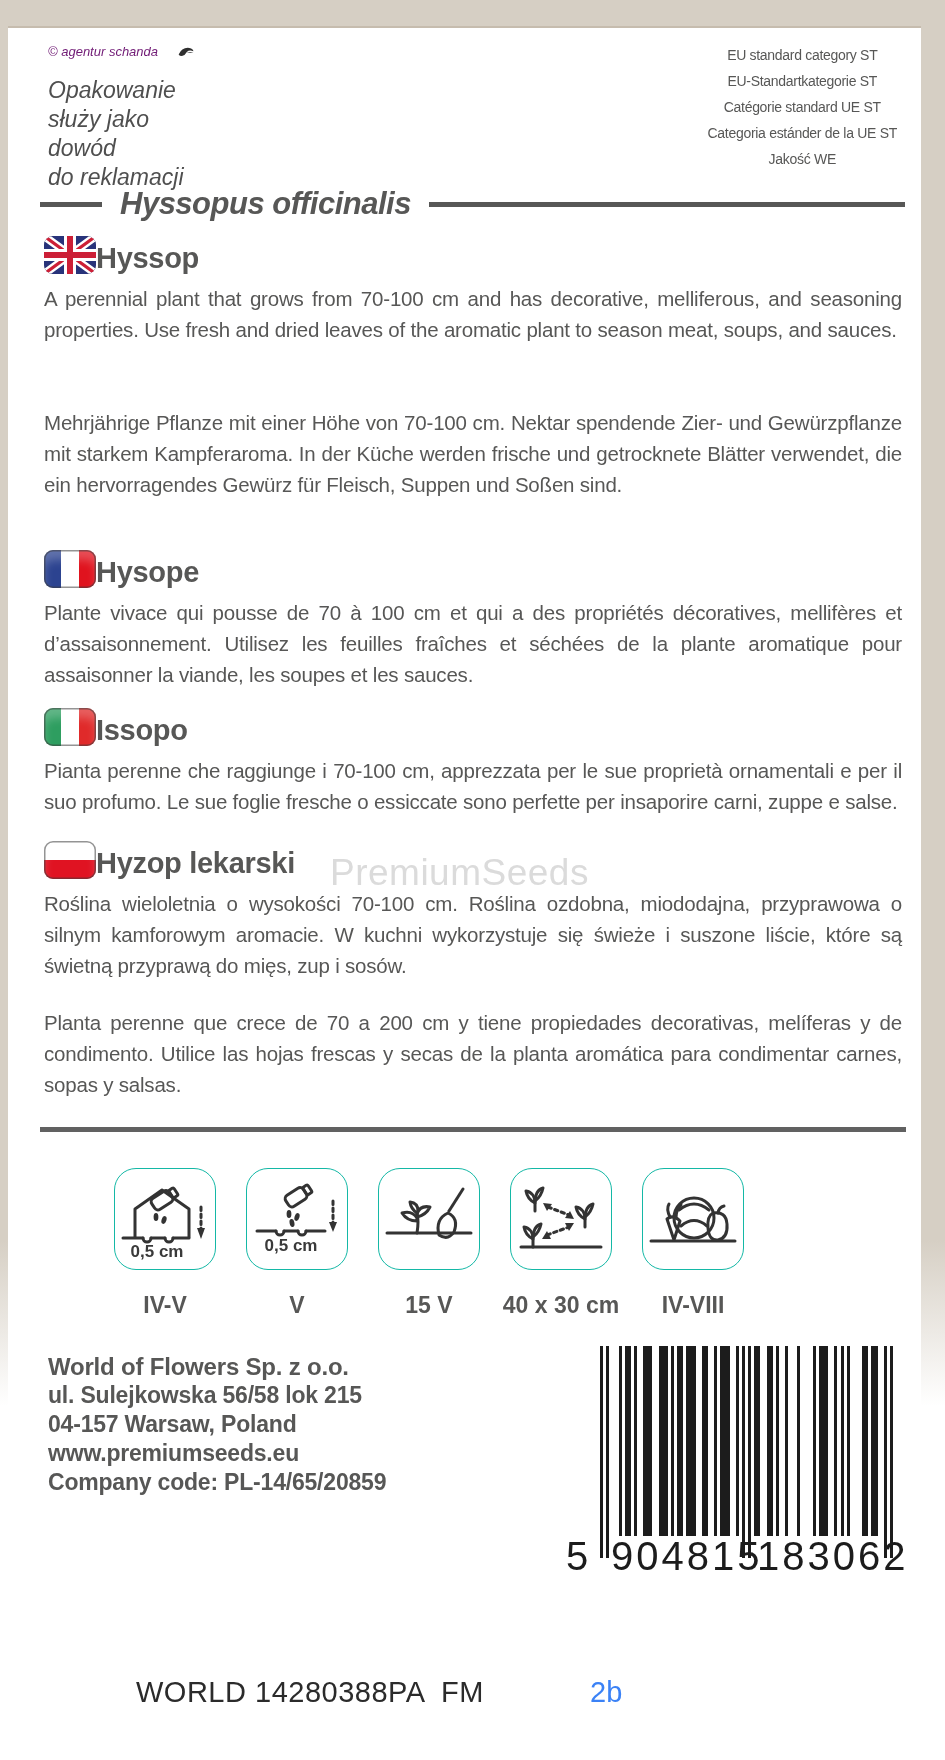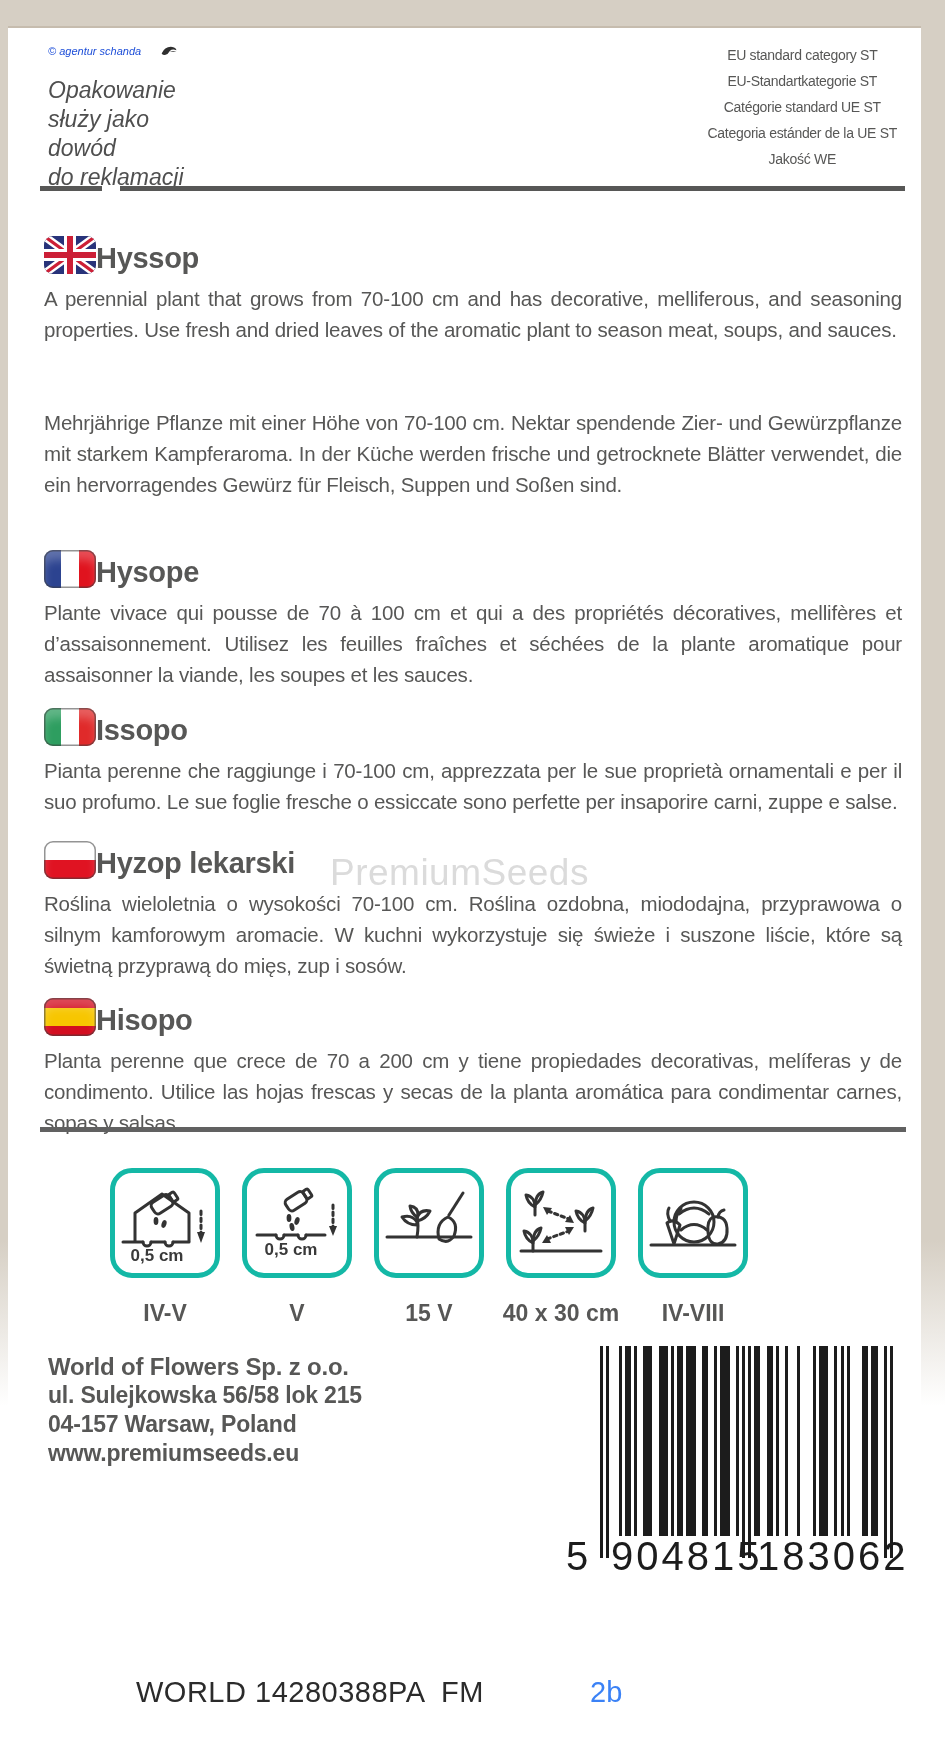--- a/index.html
+++ b/index.html
@@ -5,21 +5,21 @@
   html,body{margin:0;padding:0;}
   body{
     width:945px;height:1760px;position:relative;background:#ffffff;
     font-family:"Liberation Sans", sans-serif;color:#575756;overflow:hidden;
   }
   
   .edge-top{position:absolute;left:0;top:0;width:945px;height:26px;background:#d6cfc4;border-bottom:2px solid #c6bcae;}
   .edge-left{position:absolute;left:0;top:26px;width:8px;height:1380px;background:linear-gradient(to bottom,#d6cfc4 88%,rgba(214,207,196,0));}
   .edge-right{position:absolute;right:0;top:26px;width:24px;height:1380px;background:linear-gradient(to bottom,#d6cfc4 88%,rgba(214,207,196,0));}
 
-  .credit{position:absolute;left:48px;top:44px;font-size:11px;font-style:italic;color:#1d4ed8;display:flex;align-items:center;gap:19px;}
+  .credit{position:absolute;left:48px;top:44px;font-size:13px;font-style:italic;color:#701a75;display:flex;align-items:center;gap:19px;}
   .credit svg{display:block;}
   .pack-note{position:absolute;left:48px;top:76px;font-style:italic;font-size:23px;line-height:29px;color:#4f4f4f;}
   .eu-block{position:absolute;right:48px;top:42px;text-align:center;font-size:14px;line-height:26px;letter-spacing:-0.3px;}
 
   .title-row{position:absolute;left:40px;right:40px;top:186px;display:flex;align-items:center;gap:18px;}
   .title-row .dash{width:62px;height:5px;background:#575756;flex:0 0 auto;}
   .title-row .rule{flex:1 1 auto;height:5px;background:#575756;}
   .botanical{font-size:31px;font-weight:bold;font-style:italic;letter-spacing:-0.5px;color:#575756;white-space:nowrap;}
 
   .lang-section{position:absolute;left:44px;width:858px;}
@@ -33,21 +33,21 @@
   .flag-es{background:linear-gradient(to bottom,#d30e20 26%,#f7c600 26% 74%,#d30e20 74%);}
   .lang-name{font-size:29px;font-weight:bold;letter-spacing:-0.3px;line-height:1;padding-bottom:1px;color:#575756;}
   .lang-desc{margin-top:9px;font-size:20.5px;line-height:31px;text-align:justify;letter-spacing:-0.2px;color:#575756;}
 
   .watermark{position:absolute;left:330px;top:852px;font-size:37px;color:#dbdbdb;letter-spacing:0.5px;}
 
   .divider{position:absolute;left:40px;top:1127px;width:866px;height:5px;background:#616161;}
 
   .picto-row{position:absolute;left:112px;top:1168px;display:flex;gap:26px;}
   .picto{width:106px;display:flex;flex-direction:column;align-items:center;}
-  .picto-box{width:100px;height:100px;border:5px solid #14b8a6;border-radius:22px;background:#fff;}
+  .picto-box{width:100px;height:100px;border:1px solid #14b8a6;border-radius:22px;background:#fff;}
   .picto-box svg{display:block;width:100%;height:100%;}
   .picto-label{margin-top:22px;font-size:23px;font-weight:bold;color:#575756;white-space:nowrap;}
   .pline{stroke:#333;stroke-width:3;fill:none;stroke-linecap:round;stroke-linejoin:round;}
   .pfill{fill:#333;stroke:none;}
   .ptext{font-family:"Liberation Sans",sans-serif;font-weight:bold;font-size:17px;fill:#3a3a3a;}
 
   .producer{position:absolute;left:48px;top:1352px;font-weight:bold;font-size:23px;line-height:29px;letter-spacing:-0.2px;color:#575756;}
   .producer .p-name{font-size:24px;}
 
   .barcode{position:absolute;left:600px;top:1346px;width:293px;height:226px;}
@@ -86,20 +86,21 @@
 <div class="eu-block">
   <div>EU standard category ST</div>
   <div>EU-Standartkategorie ST</div>
   <div>Catégorie standard UE ST</div>
   <div>Categoria estánder de la UE ST</div>
   <div>Jakość WE</div>
 </div>
 
 <div class="title-row">
   <div class="dash"></div>
+  <div class="botanical">Hyssopus officinalis</div>
   <div class="rule"></div>
 </div>
 
 <div class="watermark">PremiumSeeds</div>
 
 <div class="lang-section" style="top:236px">
   <div class="flag-row">
     <div class="flag">
       <svg viewBox="0 0 52 38" preserveAspectRatio="none">
         <rect width="52" height="38" fill="#28337a"></rect>
@@ -138,24 +139,20 @@
 
 <div class="lang-section" style="top:841px">
   <div class="flag-row">
     <div class="flag flag-pl"></div>
     <div class="lang-name">Hyzop lekarski</div>
   </div>
   <div class="lang-desc">Roślina wieloletnia o wysokości 70-100 cm. Roślina ozdobna, miododajna, przyprawowa o silnym kamforowym aromacie. W kuchni wykorzystuje się świeże i suszone liście, które są świetną przyprawą do mięs, zup i sosów.</div>
 </div>
 
 <div class="lang-section" style="top:998px">
-  <div class="flag-row">
-    <div class="flag flag-es"></div>
-    <div class="lang-name">Hisopo</div>
-  </div>
   <div class="lang-desc">Planta perenne que crece de 70 a 200 cm y tiene propiedades decorativas, melíferas y de condimento. Utilice las hojas frescas y secas de la planta aromática para condimentar carnes, sopas y salsas.</div>
 </div>
 
 <div class="divider"></div>
 
 <div class="picto-row">
 
   <div class="picto">
     <div class="picto-box">
       <svg viewBox="0 0 100 100">
@@ -256,20 +253,21 @@
     <div class="picto-label">IV-VIII</div>
   </div>
 
 </div>
 
 <div class="producer">
   <div class="p-name">World of Flowers Sp. z o.o.</div>
   <div>ul. Sulejkowska 56/58 lok 215</div>
   <div>04-157 Warsaw, Poland</div>
   <div>www.premiumseeds.eu</div>
+  <div>Company code: PL-14/65/20859</div>
 </div>
 
 <div class="barcode">
   <svg id="bc-svg" width="293" height="212" viewBox="0 0 95 69" preserveAspectRatio="none" style="shape-rendering:crispEdges">
       <rect x="0" y="0" width="1" height="69" fill="#1c1c1c"></rect>
       <rect x="2" y="0" width="1" height="69" fill="#1c1c1c"></rect>
       <rect x="6" y="0" width="1" height="62" fill="#1c1c1c"></rect>
       <rect x="8" y="0" width="1" height="62" fill="#1c1c1c"></rect>
       <rect x="9" y="0" width="1" height="62" fill="#1c1c1c"></rect>
       <rect x="11" y="0" width="1" height="62" fill="#1c1c1c"></rect>

